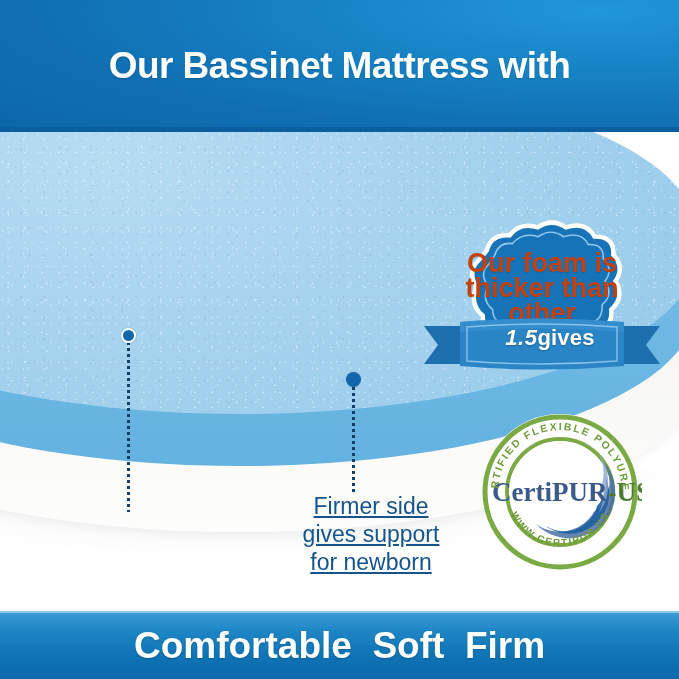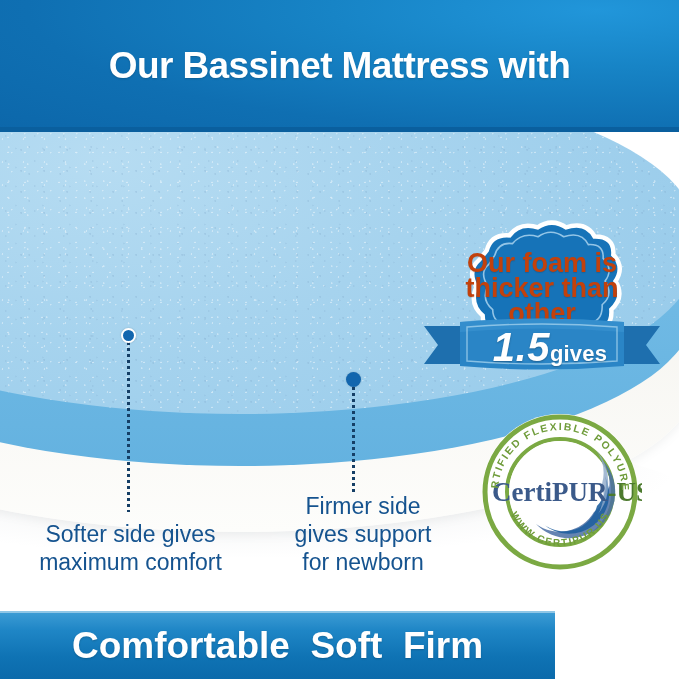--- a/index.html
+++ b/index.html
@@ -122,21 +122,21 @@
     position:absolute;
     color:#15538f;
     font-size:23px;
     line-height:28px;
     font-weight:500;
     text-align:center;
     white-space:pre-line;
     z-index:6;
   }
   #caption-softer { left:8px; top:520px; width:245px; }
-  #caption-firmer { left:272px; top:492px; width:182px; }
+  #caption-firmer { left:280px; top:492px; width:182px;text-decoration:underline; }
 
   
   .badge-wrap {
     position:absolute; left:452px; top:218px;
     width:180px; height:170px; z-index:8;
   }
   .badge-shape {
     position:absolute; left:0; top:0; width:180px; height:138px;
   }
   .badge-text {
@@ -148,32 +148,32 @@
     line-height:25px;
     white-space:pre-line;
     text-shadow:0 1px 1px rgba(0,0,0,0.13);
     margin-top:7px;
   }
   .ribbon-text {
     position:absolute; left:0; top:107px; width:180px;
     text-align:center; color:#ffffff; font-weight:bold;
     text-shadow:0 1px 2px rgba(0,0,0,0.28);
   }
-  .ribbon-text .big { font-size:40px; font-style:italic; letter-spacing:0.5px;margin-left:16px; }
+  .ribbon-text .big { font-size:22px; font-style:italic; letter-spacing:0.5px;margin-left:16px; }
   .ribbon-text .small { font-size:22px; letter-spacing:0.2px; }
 
   
   .certipur {
     position:absolute; left:478px; top:410px;
     width:164px; height:164px; z-index:8;
   }
 
   
   .bottom-banner {
-    position:absolute; left:0; top:611px; width:555px; height:68px;
+    position:absolute; left:0; top:611px; width:679px; height:68px;
     background:linear-gradient(180deg,#3b9bd4 0%, #1f86c6 26%, #0f73b4 66%, #0b6aab 100%);
     display:flex; align-items:center; justify-content:center;
     border-top:2px solid #8fc6e6;
   }
   .bottom-text {
     color:#ffffff; font-weight:bold; font-size:37px;
     letter-spacing:0px; white-space:pre;
     text-shadow:0 1px 2px rgba(0,0,0,0.2);
   }
 </style>
@@ -195,22 +195,20 @@
     <div class="foam-top"></div>
     <div class="foam-texture"></div>
 
     <div class="leader-line" style="left:127px; top:210px; height:170px;"></div>
     <div class="callout-dot" style="left:121px; top:196px;"></div>
 
     <div class="leader-line" style="left:352px; top:255px; height:105px;"></div>
     <div class="callout-dot plain" style="left:346px; top:240px;"></div>
   </div>
 
-  <div class="caption" id="caption-softer">Softer side gives
-maximum comfort</div>
   <div class="caption" id="caption-firmer">Firmer side
 gives support
 for newborn</div>
 
   <div class="badge-wrap">
     <svg class="badge-shape" viewBox="0 0 180 140">
       <path d="M36 34 Q40 18 58 20 Q68 6 86 12 Q100 2 114 12 Q134 5 142 21
                Q162 20 160 38 Q172 50 162 64 Q172 80 158 92 Q160 112 140 114
                Q130 128 112 122 Q96 134 80 123 Q62 130 52 116 Q32 116 32 98
                Q18 86 26 70 Q16 54 28 44 Z" fill="#ffffff" stroke="#ffffff" stroke-width="9" stroke-linejoin="round"></path>

